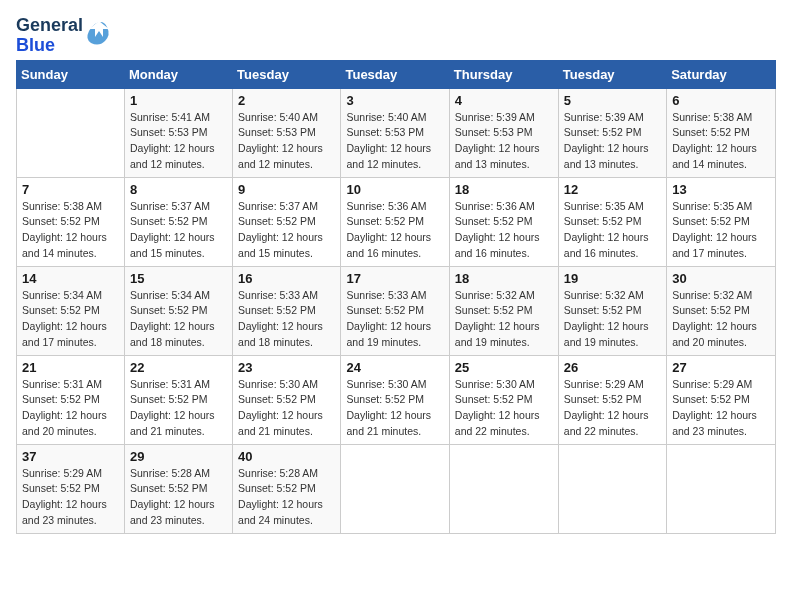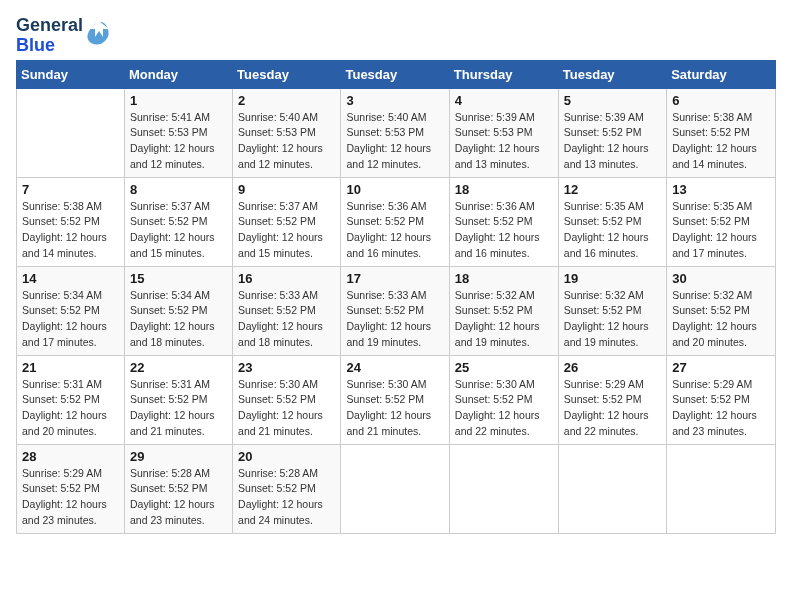--- a/index.html
+++ b/index.html
@@ -224,29 +224,29 @@
           <span class="day-num">26</span>
           <div class="day-info">Sunrise: 5:29 AM<br>Sunset: 5:52 PM<br>Daylight: 12 hours and 22 minutes.</div>
         </td>
         <td>
           <span class="day-num">27</span>
           <div class="day-info">Sunrise: 5:29 AM<br>Sunset: 5:52 PM<br>Daylight: 12 hours and 23 minutes.</div>
         </td>
       </tr>
       <tr>
         <td>
-          <span class="day-num">28</span>
+          <span class="day-num">37</span>
           <div class="day-info">Sunrise: 5:29 AM<br>Sunset: 5:52 PM<br>Daylight: 12 hours and 23 minutes.</div>
         </td>
         <td>
           <span class="day-num">29</span>
           <div class="day-info">Sunrise: 5:28 AM<br>Sunset: 5:52 PM<br>Daylight: 12 hours and 23 minutes.</div>
         </td>
         <td>
-          <span class="day-num">20</span>
+          <span class="day-num">40</span>
           <div class="day-info">Sunrise: 5:28 AM<br>Sunset: 5:52 PM<br>Daylight: 12 hours and 24 minutes.</div>
         </td>
         <td class="empty-cell"></td>
         <td class="empty-cell"></td>
         <td class="empty-cell"></td>
         <td class="empty-cell"></td>
       </tr>
     </tbody>
 </table>
 

